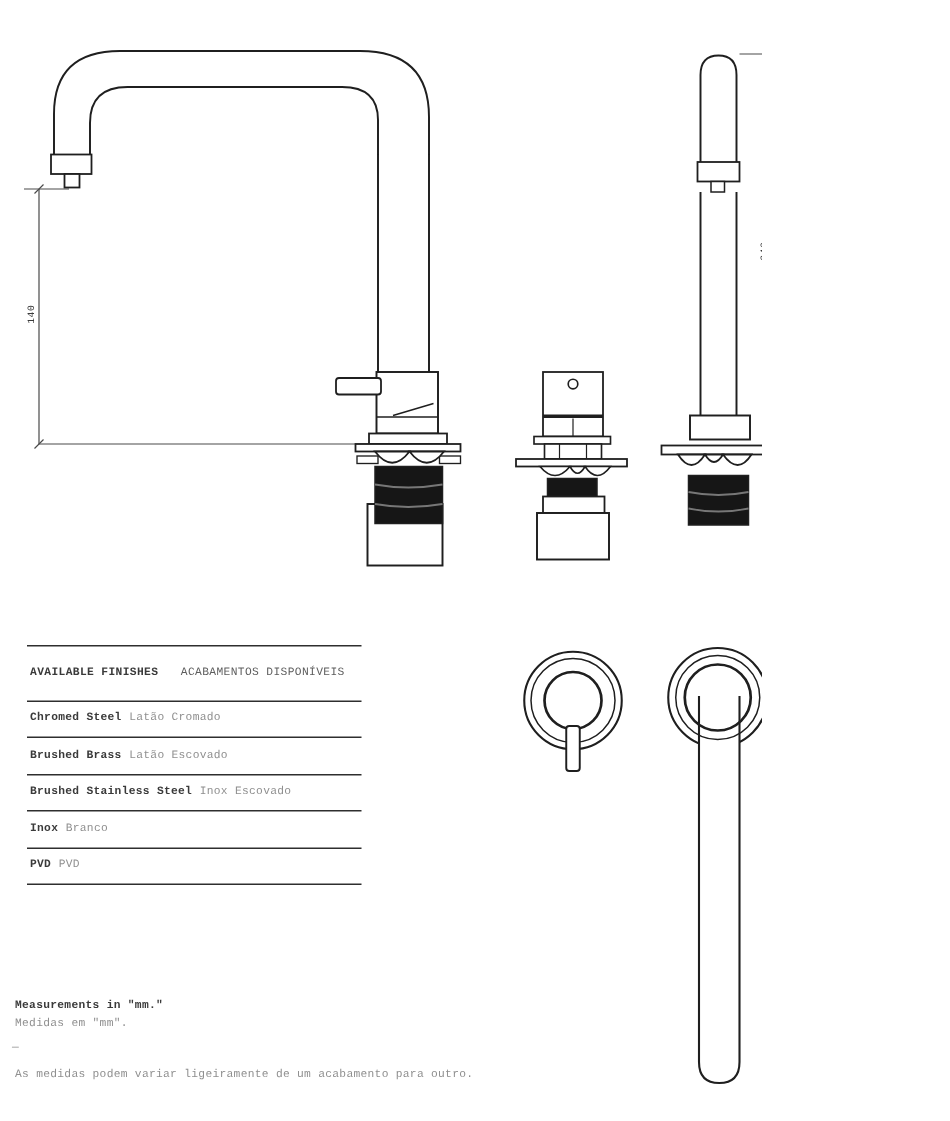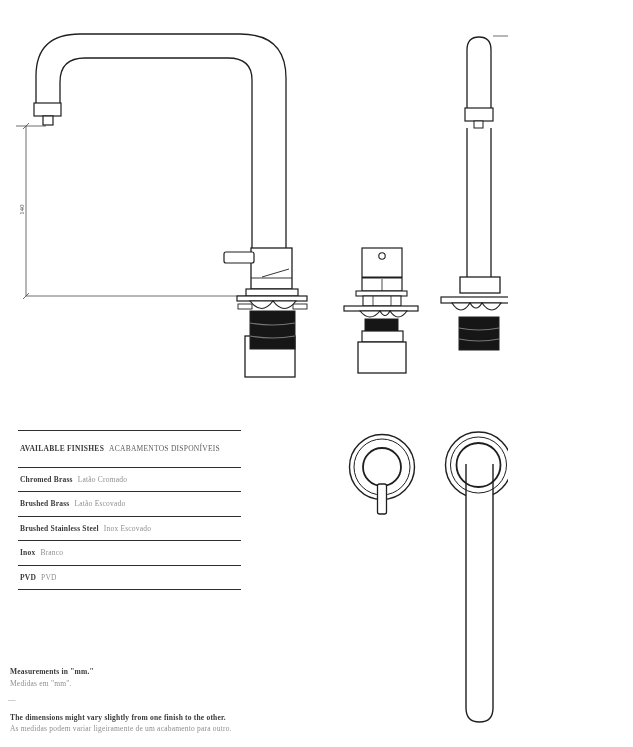--- a/index.html
+++ b/index.html
@@ -1,33 +1,33 @@
 <!DOCTYPE html>
 <html><head>
 <meta charset="utf-8">
 <style>
   html,body{margin:0;padding:0;background:#fff;}
   .canvas{
     position:relative;width:508px;height:747px;background:#ffffff;
-    font-family:Liberation Serif, serif;overflow:hidden;
+    font-family:Liberation Mono, monospace;overflow:hidden;
   }
   .drawing{position:absolute;}
   .dim-label{
     position:absolute;width:26px;text-align:center;
     font-size:6.5px;color:#3a3a3a;letter-spacing:.3px;
     transform:rotate(-90deg);transform-origin:center;
   }
   
   .finishes{position:absolute;left:18px;top:430px;width:223px;border-bottom:1.5px solid #2e2e2e;}
   .f-header{
     height:35.5px;border-top:1.5px solid #2e2e2e;display:flex;align-items:center;gap:5px;
     padding-left:2px;font-size:7.5px;letter-spacing:.25px;
   }
   .f-header .f-en{font-weight:bold;color:#3a3a3a;}
-  .f-header .f-pt{color:#5d5d5d;}
+  .f-header .f-pt{color:#5d5d5d;margin-left:10px;}
   .f-row{
     height:23.5px;border-top:1.5px solid #2e2e2e;display:flex;align-items:center;gap:5px;
     padding-left:2px;font-size:7.5px;letter-spacing:.2px;
   }
   .f-row .f-en{font-weight:bold;color:#3a3a3a;}
   .f-row .f-pt{color:#8f8f8f;}
   
   .notes{position:absolute;left:10px;top:666px;width:360px;font-size:7.5px;line-height:11.5px;letter-spacing:.2px;}
   .n-bold{font-weight:bold;color:#3a3a3a;}
   .n-gray{color:#8f8f8f;}
@@ -147,21 +147,21 @@
       <rect x="242.5" y="68" width="7" height="26" rx="2" fill="#fff" stroke-width="1.3"></rect>
     </g>
   </svg>
 
   <div class="finishes">
     <div class="f-header">
       <span class="f-en">AVAILABLE FINISHES</span>
       <span class="f-pt">ACABAMENTOS DISPONÍVEIS</span>
     </div>
     <div class="f-row">
-      <span class="f-en">Chromed Brass</span>
+      <span class="f-en">Chromed Steel</span>
       <span class="f-pt">Latão Cromado</span>
     </div>
     <div class="f-row">
       <span class="f-en">Brushed Brass</span>
       <span class="f-pt">Latão Escovado</span>
     </div>
     <div class="f-row">
       <span class="f-en">Brushed Stainless Steel</span>
       <span class="f-pt">Inox Escovado</span>
     </div>
@@ -172,17 +172,16 @@
     <div class="f-row">
       <span class="f-en">PVD</span>
       <span class="f-pt">PVD</span>
     </div>
   </div>
 
   <div class="notes">
     <div class="n-bold">Measurements in "mm."</div>
     <div class="n-gray">Medidas em "mm".</div>
     <div class="n-dash">—</div>
-    <div class="n-bold">The dimensions might vary slightly from one finish to the other.</div>
     <div class="n-gray">As medidas podem variar ligeiramente de um acabamento para outro.</div>
   </div>
 
 </div>
 
 </body></html>

